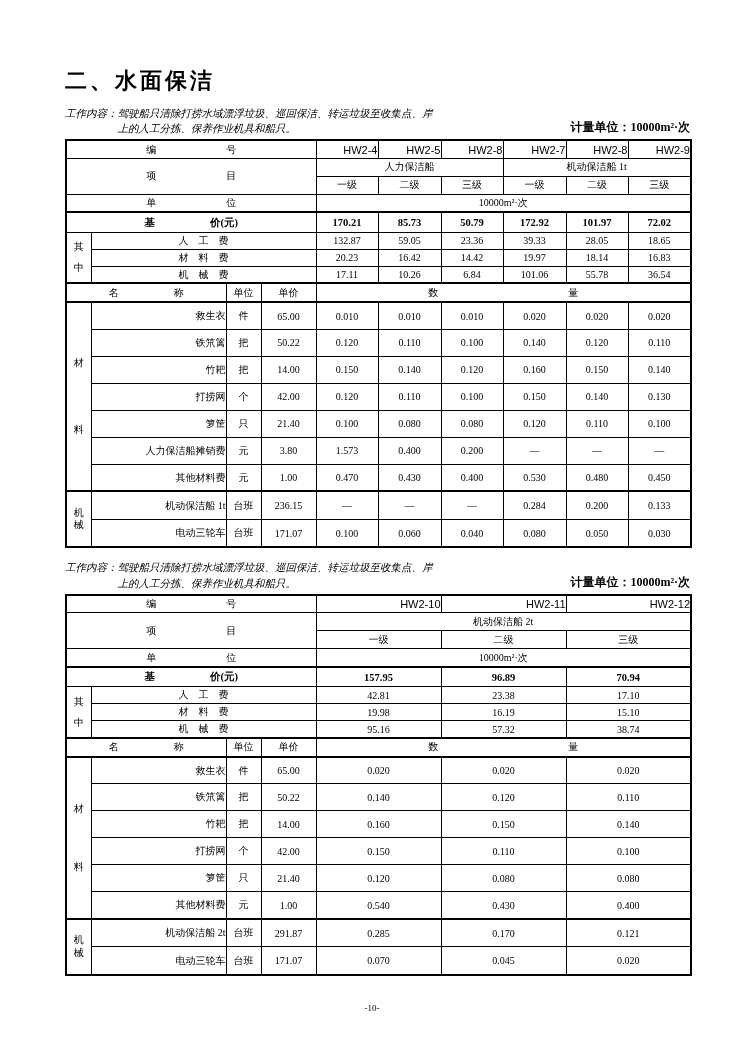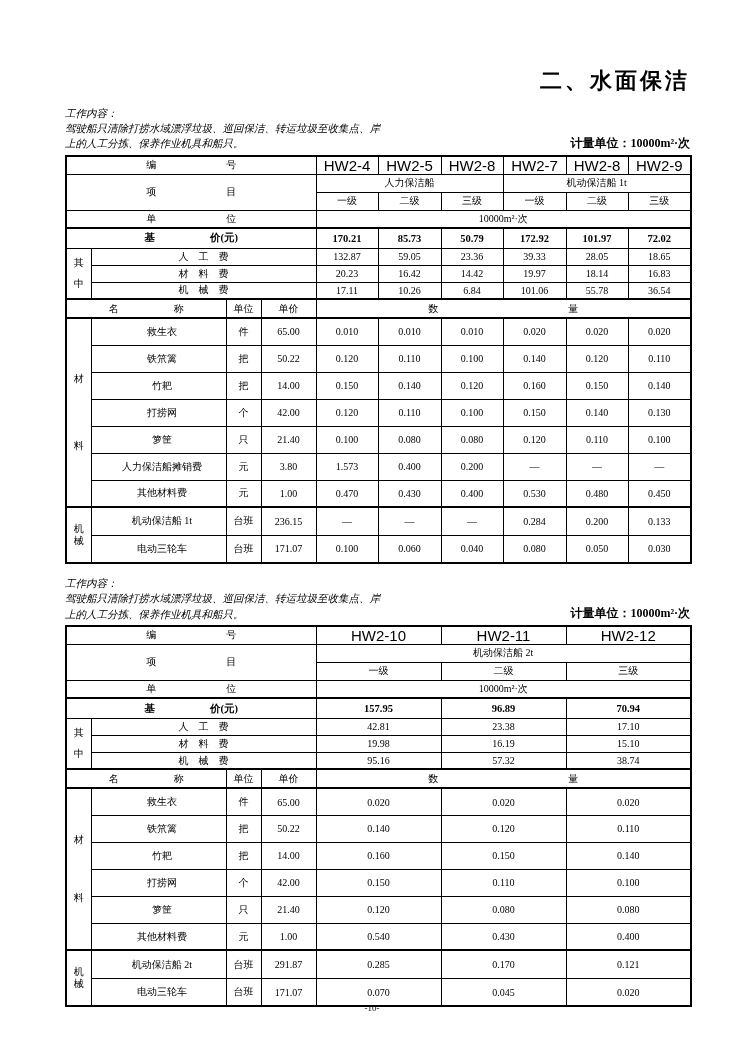--- a/index.html
+++ b/index.html
@@ -1,40 +1,40 @@
 <!DOCTYPE html>
 <html><head>
 <meta charset="utf-8">
 <style>
   * { margin:0; padding:0; box-sizing:border-box; }
   html,body { width:744px; height:1053px; background:#fff; overflow:hidden; }
   body { position:relative; font-family:"Liberation Serif","DejaVu Serif",serif; color:#000; }
   .content { padding:66px 54px 0 65px; }
 
-  .doc-title { text-align:right; font-size:22px; font-weight:bold; letter-spacing:3px; margin-bottom:10px; }
+  .doc-title { text-align:left; font-size:22px; font-weight:bold; letter-spacing:3px; margin-bottom:10px; }
 
   .work-block { display:flex; justify-content:space-between; align-items:flex-end; margin-bottom:3px; }
-  .work-left { display:flex; font-size:10.5px; font-style:italic; line-height:1.45;flex-direction:column; }
+  .work-left { display:flex; font-size:10.5px; font-style:italic; line-height:1.45; }
   .work-label { white-space:nowrap; }
   .work-lines div { white-space:nowrap; }
   .measure-note { font-size:12px; font-weight:bold; white-space:nowrap; }
 
   table { border-collapse:collapse; table-layout:fixed; width:625px; border:2px solid #000; }
   td { border:1px solid #000; font-size:10px; text-align:center; vertical-align:middle; overflow:hidden; }
-  .code-cell { font-size:15px; font-family:"Liberation Sans","DejaVu Sans",sans-serif; }
+  .code-cell { font-size:11px; font-family:"Liberation Sans","DejaVu Sans",sans-serif;text-align:right; }
   .hr td { height:18px; }
   .hb td { height:20px; }
   .hf td { height:17px; }
   .hn td { height:19px; }
   .hm td { height:27px; }
   .hk td { height:28px; }
   .bold { font-weight:bold; font-size:10.5px; }
   .thick-top { border-top:2px solid #000; }
   .nt { border-top:none; }
-  .name-cell { text-align:center; padding-left:7px; }
+  .name-cell { text-align:right; padding-left:7px; }
   .pair { display:flex; justify-content:center; align-items:center; }
   .g70 { column-gap:70px; }
   .g55 { column-gap:55px; }
   .g130 { column-gap:130px; }
   .vstack { display:flex; flex-direction:column; align-items:center; justify-content:space-evenly; }
   .vh51 { height:49px; }
   .vh189 { height:187px; }
   .vh162 { height:160px; }
   .vtight { display:flex; flex-direction:column; align-items:center; justify-content:center; line-height:1.25; }
   .tbl-gap { height:12px; }

